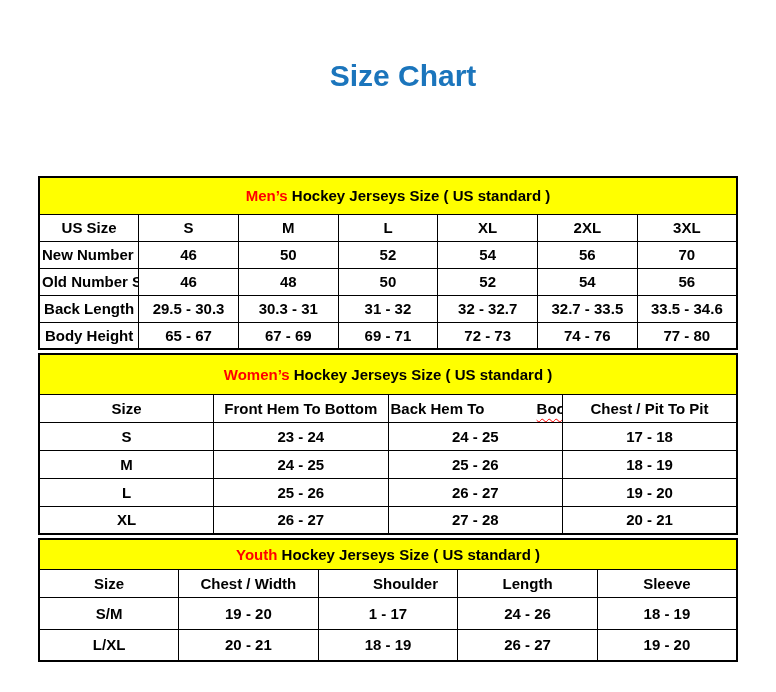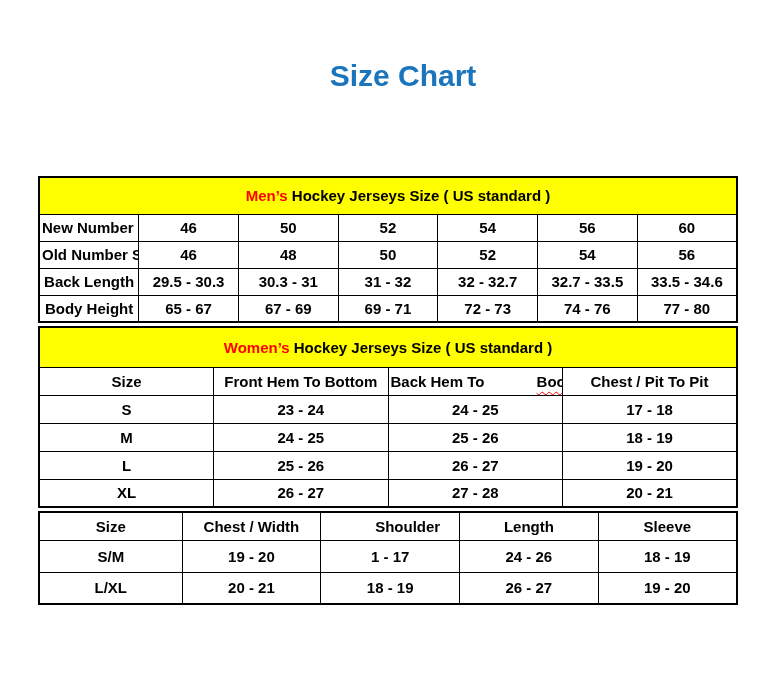--- a/index.html
+++ b/index.html
@@ -76,28 +76,37 @@
 <body>
 
 <div class="page">
   <div class="title">Size Chart</div>
   <div class="tables">
     <table class="t t-0">
         <tbody>
           <tr class="cap">
             <td colspan="7" class="band"><span class="accent">Men’s</span><span> Hockey Jerseys Size ( US standard )</span></td>
           </tr>
+          <tr class="hdr">
+            <td style="width: 20.5%;">US Size</td>
+            <td style="width: 13.25%;">S</td>
+            <td style="width: 13.25%;">M</td>
+            <td style="width: 13.25%;">L</td>
+            <td style="width: 13.25%;">XL</td>
+            <td style="width: 13.25%;">2XL</td>
+            <td style="width: 13.25%;">3XL</td>
+          </tr>
           <tr class="data">
             <td>New Number Size</td>
             <td>46</td>
             <td>50</td>
             <td>52</td>
             <td>54</td>
             <td>56</td>
-            <td>60</td>
+            <td>70</td>
           </tr>
           <tr class="data">
             <td>Old Number Size</td>
             <td>46</td>
             <td>48</td>
             <td>50</td>
             <td>52</td>
             <td>54</td>
             <td>56</td>
           </tr>
@@ -153,20 +162,23 @@
           <tr class="data">
             <td>XL</td>
             <td>26 - 27</td>
             <td>27 - 28</td>
             <td>20 - 21</td>
           </tr>
         </tbody>
       </table>
     <table class="t t-2">
         <tbody>
+          <tr class="cap">
+            <td colspan="5" class="band"><span class="accent">Youth</span><span> Hockey Jerseys Size ( US standard )</span></td>
+          </tr>
           <tr class="hdr">
             <td style="width: 20.5%;">Size</td>
             <td style="width: 19.875%;">Chest / Width</td>
             <td style="width: 19.875%; padding-left: 37px;">Shoulder</td>
             <td style="width: 19.875%;">Length</td>
             <td style="width: 19.875%;">Sleeve</td>
           </tr>
           <tr class="data">
             <td>S/M</td>
             <td>19 - 20</td>

